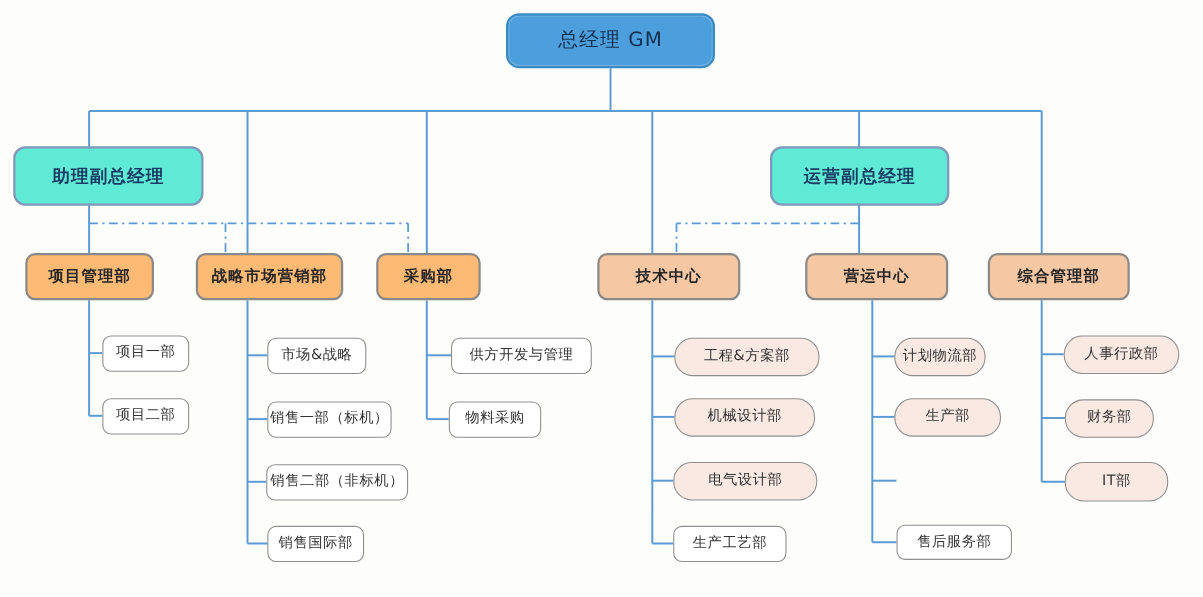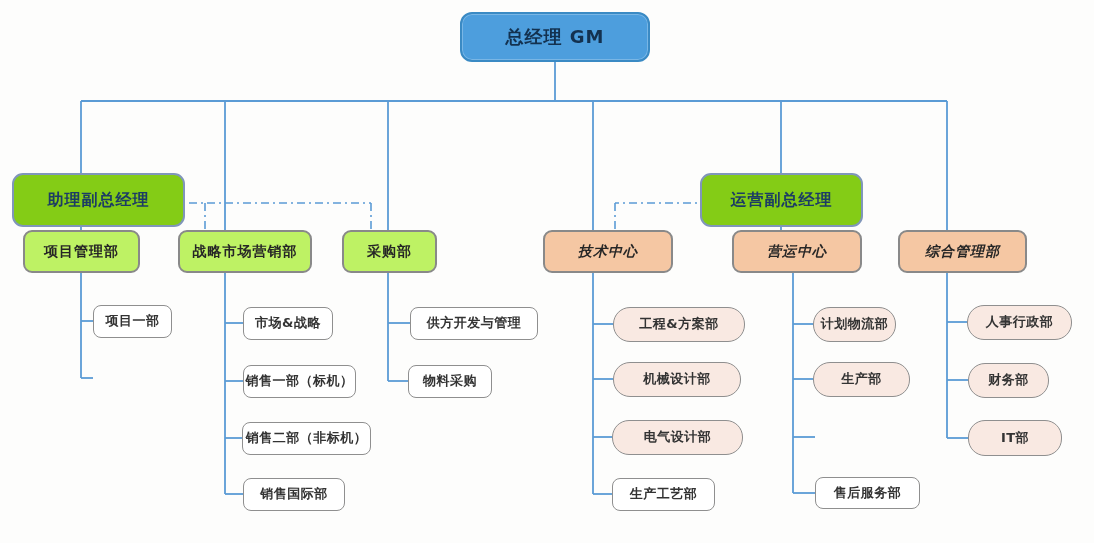--- a/index.html
+++ b/index.html
@@ -12,36 +12,36 @@
   }
   #wires{position:absolute;left:0;top:0;z-index:0;}
   .box{
     position:absolute;z-index:2;
     display:flex;align-items:center;justify-content:center;
     box-sizing:border-box;text-align:center;
     border-radius:9px;line-height:1.15;white-space:nowrap;
   }
   .l1{
     background:#4d9edd;border:2px solid #3a8ac4;color:#13314f;
-    font-size:18px;font-weight:bold;border-radius:12px;letter-spacing:1px;
+    font-size:18px;font-weight:normal;border-radius:12px;letter-spacing:1px;
     box-shadow:0 0 0 1px rgba(255,255,255,.25) inset;
   }
   .l2{
-    background:#84cc16;border:2px solid #8096ba;color:#1c3c64;
-    font-size:16px;font-weight:bold;border-radius:11px;letter-spacing:1px;margin-top:40px;
+    background:#5eead4;border:2px solid #8096ba;color:#1c3c64;
+    font-size:16px;font-weight:bold;border-radius:11px;letter-spacing:1px;
   }
   .l3{
     border:2px solid #898989;color:#262626;
     font-size:14px;font-weight:bold;border-radius:9px;letter-spacing:1px;
   }
-  .l3.pink{background:#bef264;}
-  .l3.orange{background:#f5c7a3;font-style:italic;}
+  .l3.pink{background:#fdba74;}
+  .l3.orange{background:#f5c7a3;}
   .l4{
     border:1.6px solid #8f8f8f;color:#333333;
-    font-size:13px;font-weight:700;border-radius:8px;letter-spacing:.5px;
+    font-size:13px;font-weight:400;border-radius:8px;letter-spacing:.5px;
   }
   .l4.white{background:#ffffff;}
   .l4.pink{background:#f9e9e2;border-radius:17px;}
 </style>
 </head>
 <body>
 
 <div id="canvas">
 
   <svg id="wires" width="1094" height="543" viewBox="0 0 1094 543">
@@ -105,25 +105,26 @@
   <div class="box l2" style="left:700px;top:133px;width:163px;height:54px">运营副总经理</div>
 
   <div class="box l3 pink" style="left:23px;top:230px;width:117px;height:43px">项目管理部</div>
   <div class="box l3 pink" style="left:178px;top:230px;width:134px;height:43px">战略市场营销部</div>
   <div class="box l3 pink" style="left:342px;top:230px;width:95px;height:43px">采购部</div>
   <div class="box l3 orange" style="left:543px;top:230px;width:130px;height:43px">技术中心</div>
   <div class="box l3 orange" style="left:732px;top:230px;width:130px;height:43px">营运中心</div>
   <div class="box l3 orange" style="left:898px;top:230px;width:129px;height:43px">综合管理部</div>
 
   <div class="box l4 white" style="left:93px;top:305px;width:79px;height:33px">项目一部</div>
+  <div class="box l4 white" style="left:93px;top:362px;width:79px;height:33px">项目二部</div>
 
   <div class="box l4 white" style="left:243px;top:307px;width:90px;height:33px">市场&amp;战略</div>
   <div class="box l4 white" style="left:243px;top:365px;width:113px;height:33px">销售一部（标机）</div>
   <div class="box l4 white" style="left:242px;top:422px;width:129px;height:33px">销售二部（非标机）</div>
-  <div class="box l4 white" style="left:243px;top:478px;width:102px;height:33px">销售国际部</div>
+  <div class="box l4 white" style="left:243px;top:478px;width:88px;height:33px">销售国际部</div>
 
   <div class="box l4 white" style="left:410px;top:307px;width:128px;height:33px">供方开发与管理</div>
   <div class="box l4 white" style="left:408px;top:365px;width:84px;height:33px">物料采购</div>
 
   <div class="box l4 pink" style="left:613px;top:307px;width:132px;height:35px">工程&amp;方案部</div>
   <div class="box l4 pink" style="left:613px;top:362px;width:128px;height:35px">机械设计部</div>
   <div class="box l4 pink" style="left:612px;top:420px;width:131px;height:35px">电气设计部</div>
   <div class="box l4 white" style="left:612px;top:478px;width:103px;height:33px">生产工艺部</div>
 
   <div class="box l4 pink" style="left:813px;top:307px;width:83px;height:35px">计划物流部</div>

